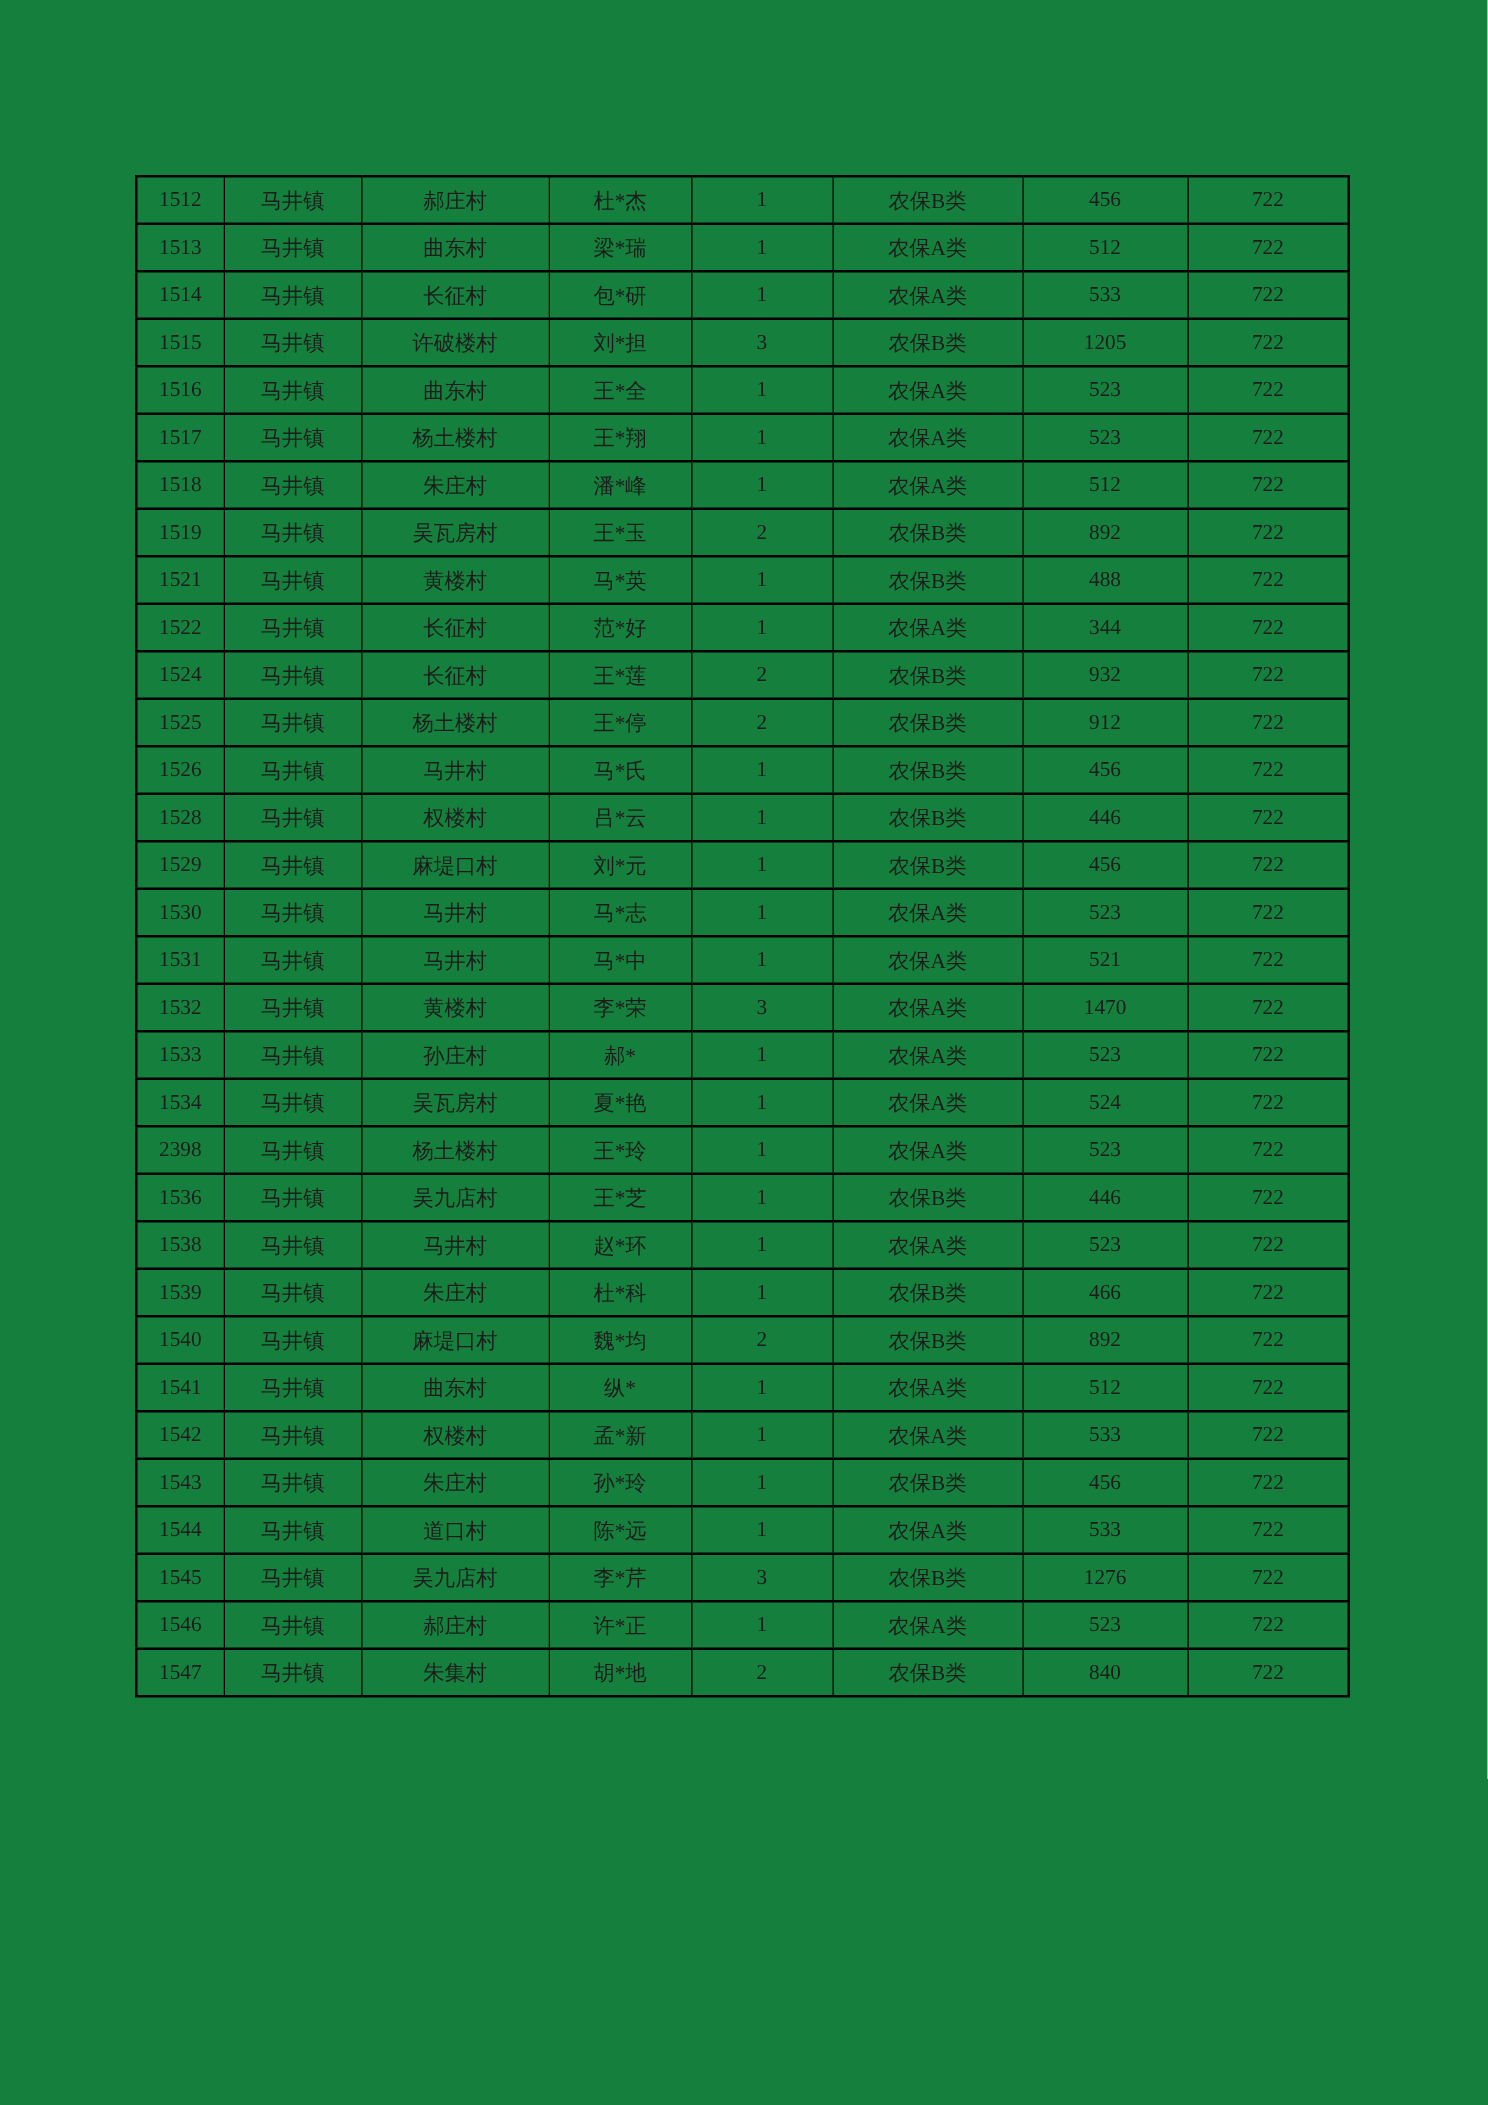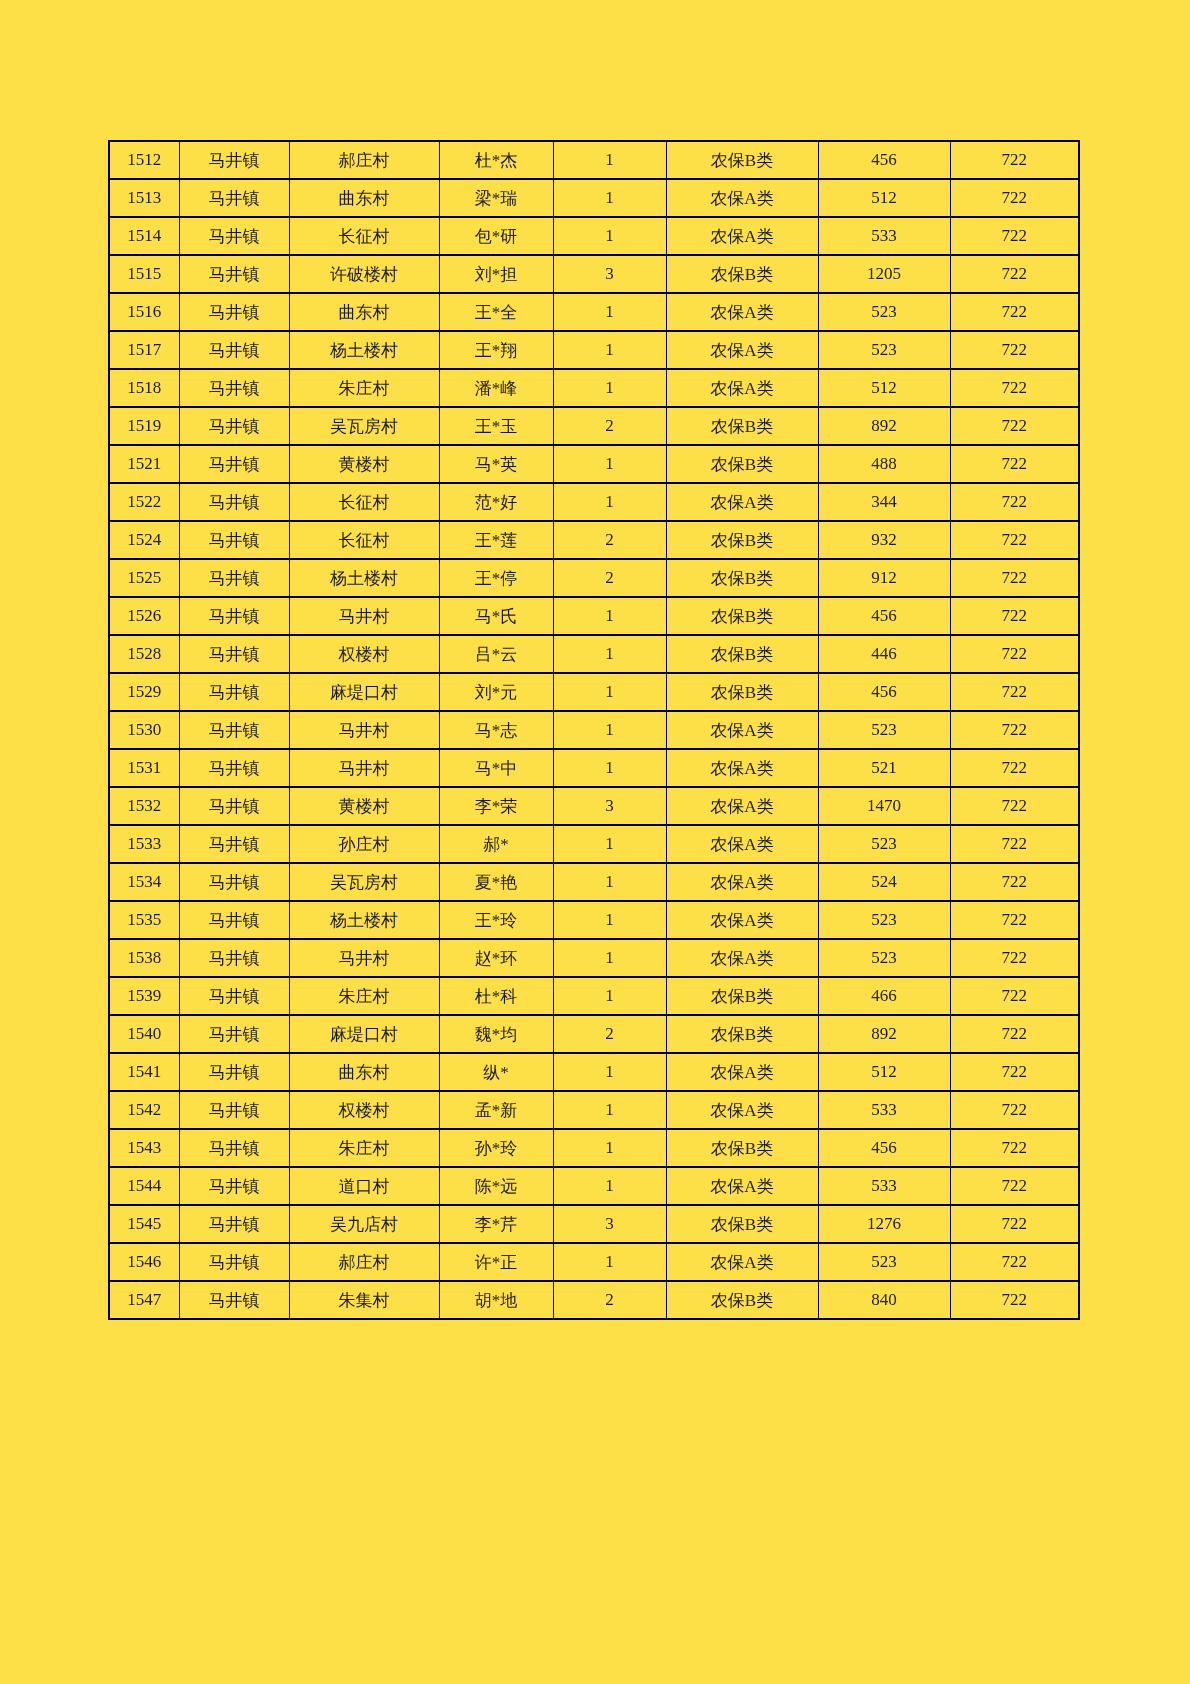--- a/index.html
+++ b/index.html
@@ -4,21 +4,21 @@
 <style>
   html, body {
     margin: 0;
     padding: 0;
     background: #ffffff;
   }
   .page {
     position: relative;
     width: 1190px;
     height: 1684px;
-    background: #fde047;
+    background: #15803d;
     overflow: hidden;
     font-family: "Liberation Serif", "DejaVu Serif", serif;
   }
   .table-wrap {
     position: absolute;
     left: 108px;
     top: 140px;
   }
   table.records {
     border-collapse: collapse;
@@ -275,30 +275,40 @@
     <td>马井镇</td>
     <td>吴瓦房村</td>
     <td>夏*艳</td>
     <td>1</td>
     <td>农保A类</td>
     <td>524</td>
     <td>722</td>
   </tr>
 
   <tr>
-    <td>1535</td>
+    <td>2398</td>
     <td>马井镇</td>
     <td>杨土楼村</td>
     <td>王*玲</td>
     <td>1</td>
     <td>农保A类</td>
     <td>523</td>
     <td>722</td>
   </tr>
 
+  <tr>
+    <td>1536</td>
+    <td>马井镇</td>
+    <td>吴九店村</td>
+    <td>王*芝</td>
+    <td>1</td>
+    <td>农保B类</td>
+    <td>446</td>
+    <td>722</td>
+  </tr>
 
 
   <tr>
     <td>1538</td>
     <td>马井镇</td>
     <td>马井村</td>
     <td>赵*环</td>
     <td>1</td>
     <td>农保A类</td>
     <td>523</td>

